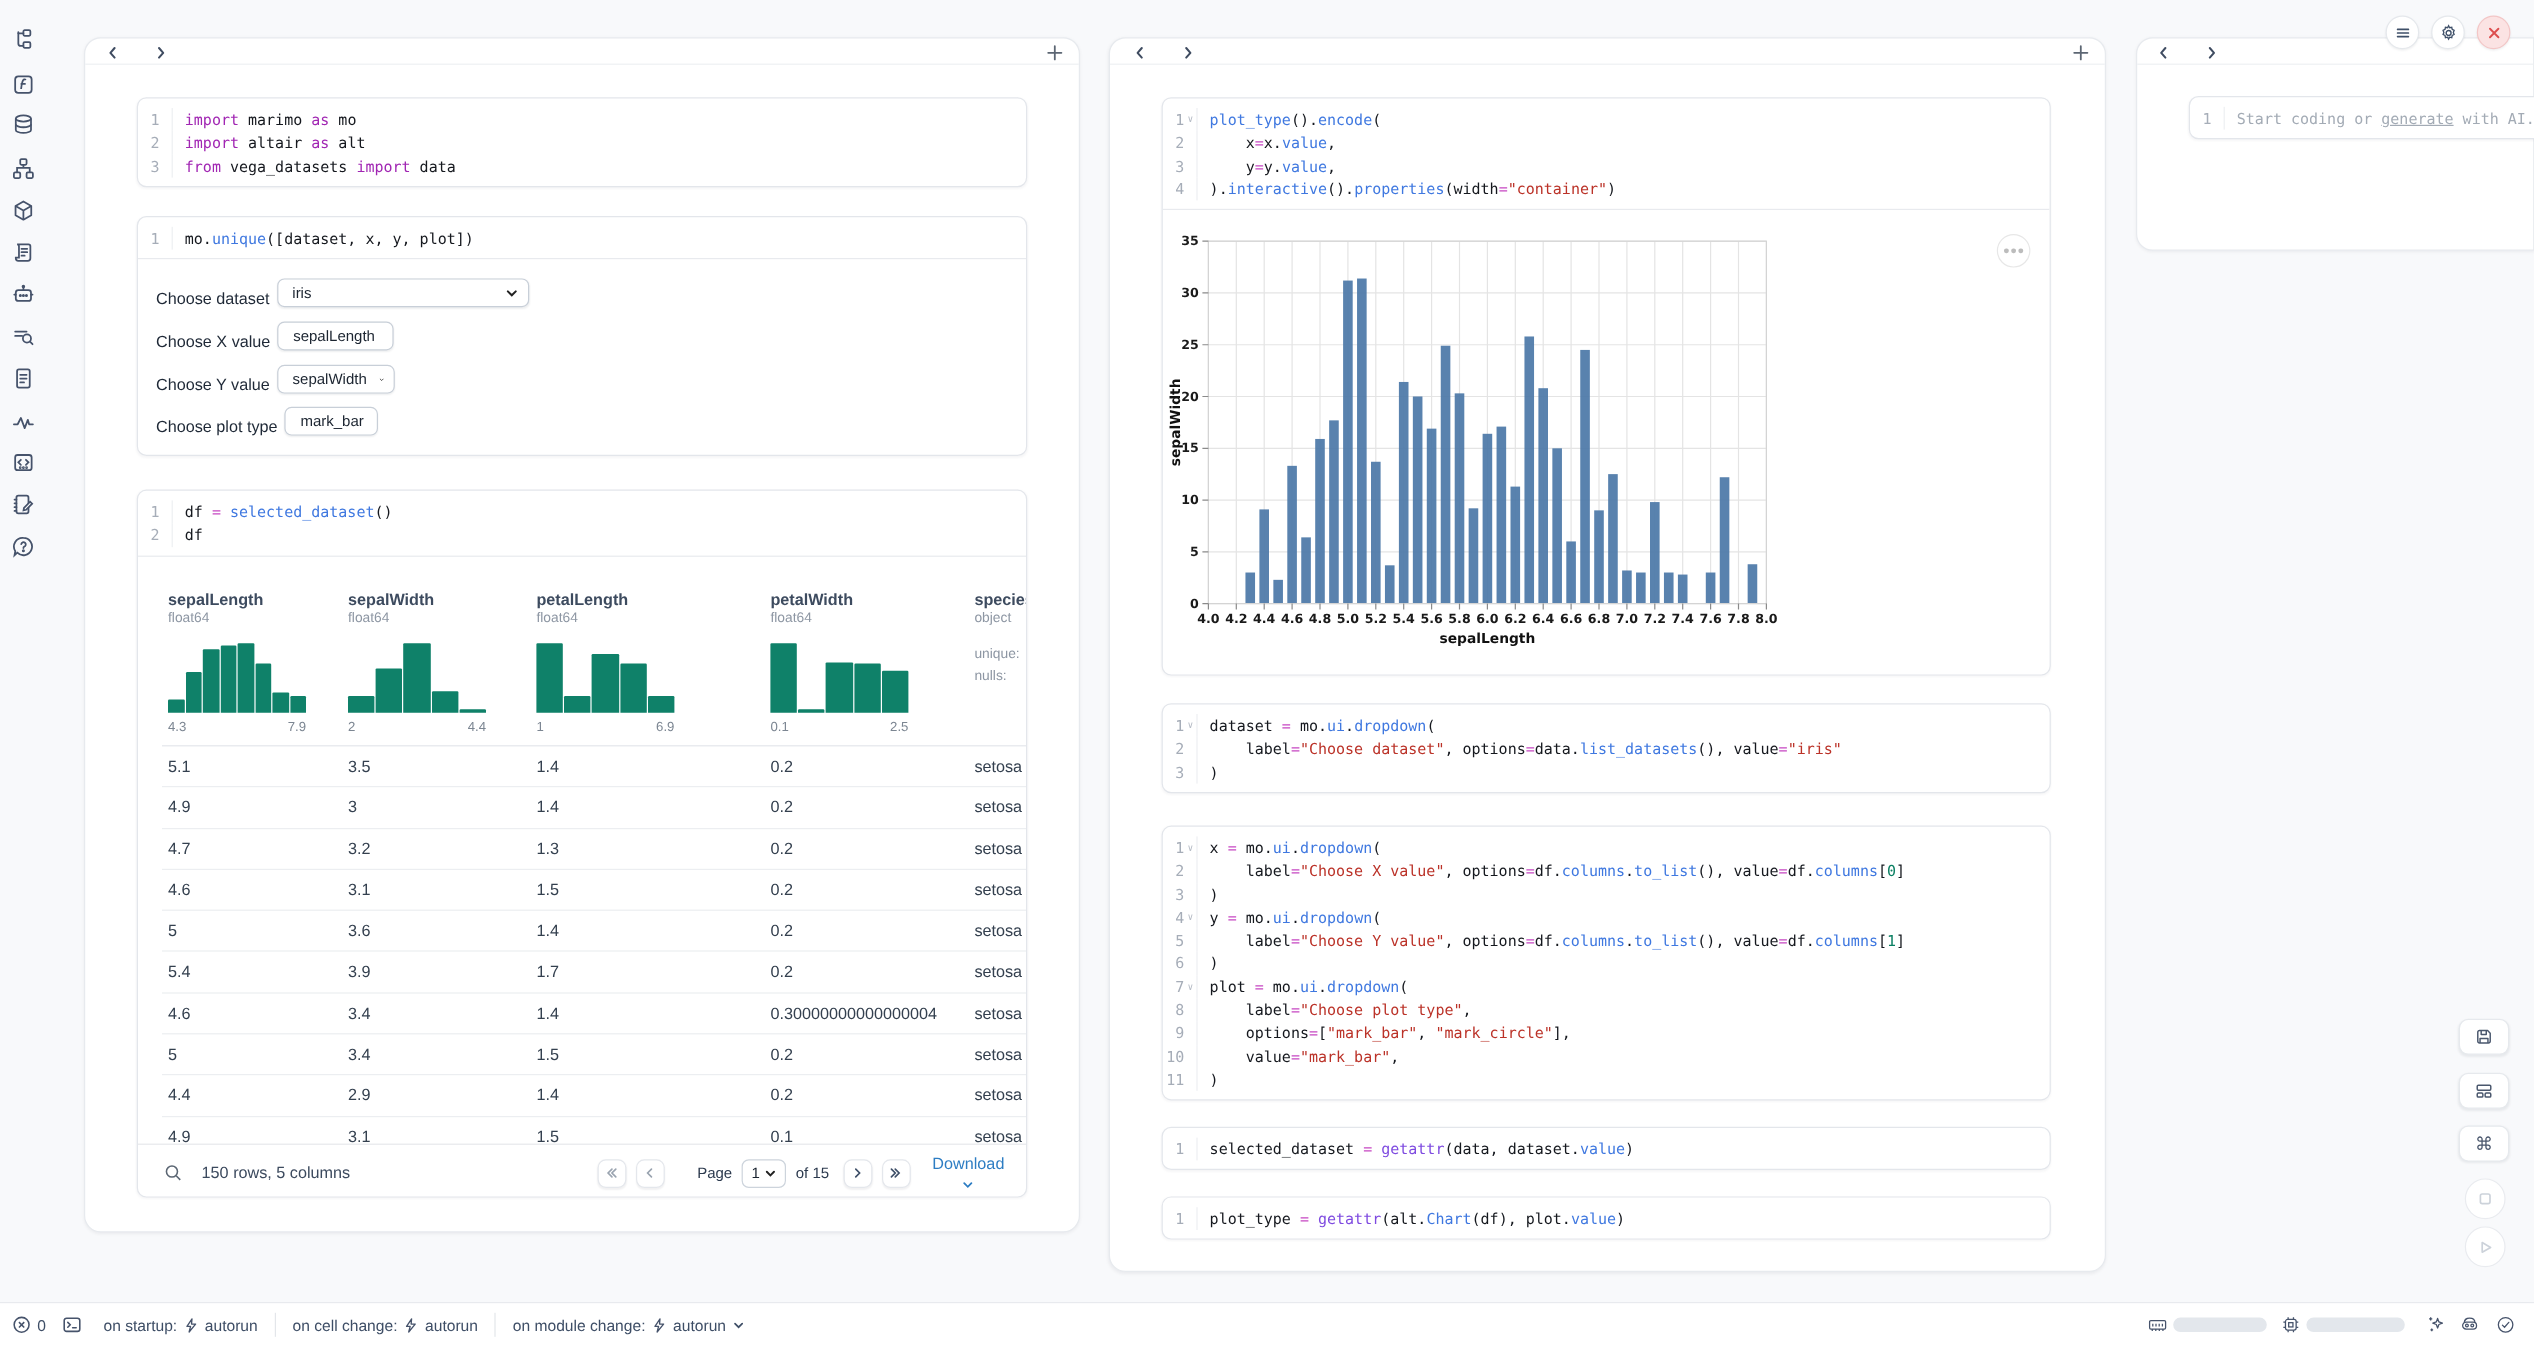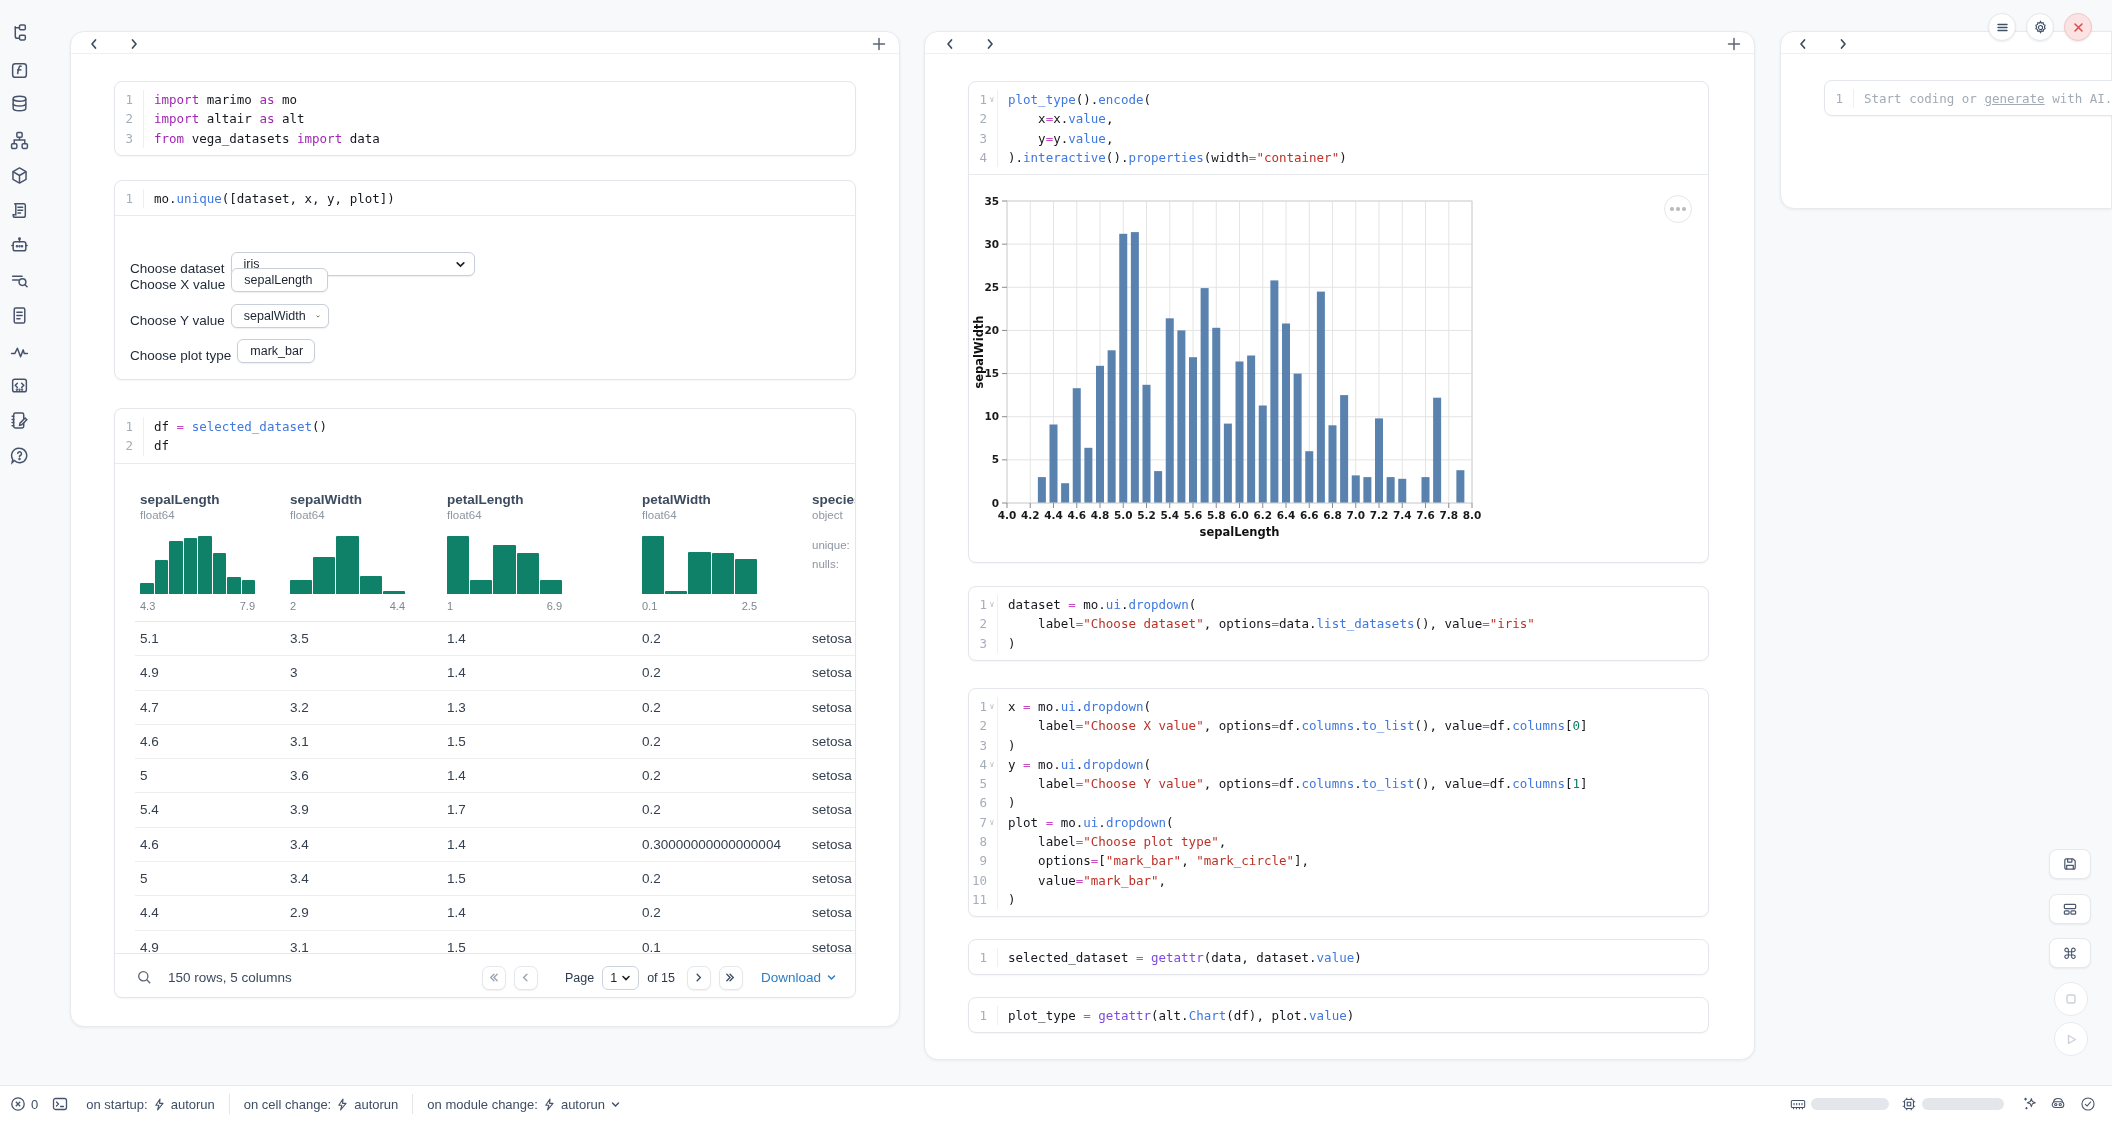--- a/index.html
+++ b/index.html
@@ -71,21 +71,21 @@
   .pg-btn { width:24px; height:24px; border:1px solid #e4e7ec; border-radius:7px; background:#fff;
             box-shadow:0 1px 1.5px rgba(16,24,40,.06); display:flex; align-items:center; justify-content:center;
             cursor:pointer; }
   .pg-btn svg { width:11px; height:11px; }
   .pg-dim { color:#9aa4b0; }
   .pg-dark { color:#3e4f68; }
   .pg-label { font-size:12.5px; color:#2c3a4e; }
   .pg-select { display:flex; align-items:center; gap:4px; border:1px solid #cdd4dc; border-radius:6px;
                height:24px; padding:0 7px; font-size:12.5px; color:#1b2430; background:#fff; cursor:pointer; }
   .download-link { display:flex; align-items:center; gap:5px; color:#2d7dc3; font-size:13.5px;
-                   margin-left:10px; cursor:pointer; }
+                   margin-left:10px; cursor:pointer;flex-direction:column; }
   .download-link svg { width:11px; height:11px; }
   .spacer { flex:1 1 auto; }
   .search-icon { width:15px; height:15px; color:#5b6673; }
 
   
   .chart-wrap { position:absolute; left:0; top:97px; width:741px; height:385px; }
   .chart-more-btn { position:absolute; left:695px; top:113px; width:28px; height:28px; border-radius:50%;
                     border:1px solid #e7e7e7; background:#fff; display:flex; align-items:center;
                     justify-content:center; gap:2.5px; cursor:pointer; }
   .chart-more-btn i { width:3.5px; height:3.5px; border-radius:50%; background:#bcbcbc; }
@@ -261,21 +261,21 @@
       <div class="code-line"><span class="gutter"><span class="num">3</span><span class="fold"></span></span><span class="code-text"><span class="tk-k">from</span><span class="tk-d"> vega_datasets </span><span class="tk-k">import</span><span class="tk-d"> data</span></span></div>
     </div>
 
   <div class="cell" style="left:43px;top:148px;width:742px;height:200px;">
     <div class="code-block" style="border-bottom:1px solid #e8eaee;">
         <div class="code-line"><span class="gutter"><span class="num">1</span><span class="fold"></span></span><span class="code-text"><span class="tk-d">mo.</span><span class="tk-f">unique</span><span class="tk-d">([dataset, x, y, plot])</span></span></div>
       </div>
     <div style="position:relative;height:163px;" id="vstack-output">
         <div class="dd-row" style="top: 16px;">
           <span class="dd-label">Choose dataset</span>
-          <span class="select-box" style="width: 244px; margin-top: 20px;">
+          <span class="select-box" style="width: 210px;">
             <span>iris</span>
             <svg class="chev" viewBox="0 0 11 11" fill="none" stroke="currentColor" stroke-width="1.7" stroke-linecap="round">
               <path d="M2.2 3.8l3.3 3.3 3.3-3.3"></path>
             </svg>
           </span>
         </div>
         <div class="dd-row" style="top: 52px;">
           <span class="dd-label">Choose X value</span>
           <span class="select-box" style="width: 97px;">
             <span>sepalLength</span>

